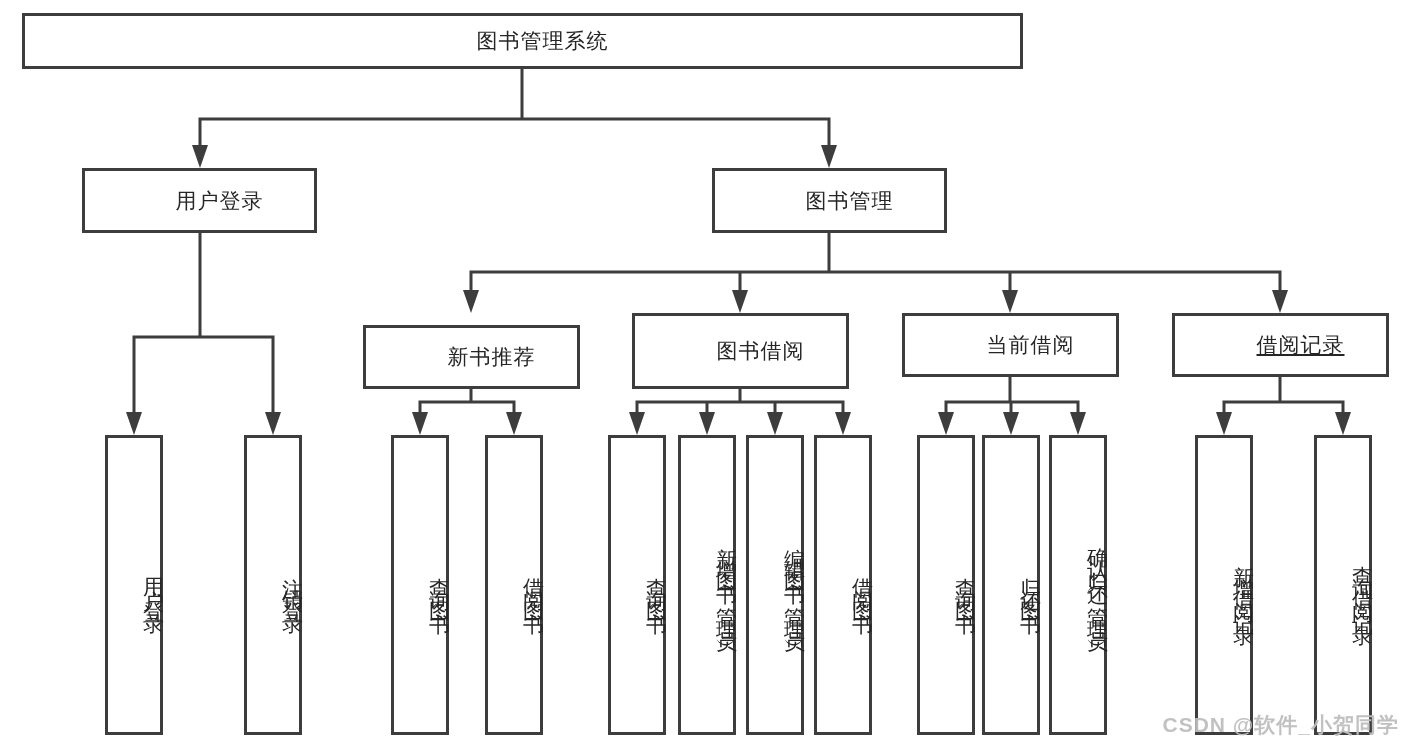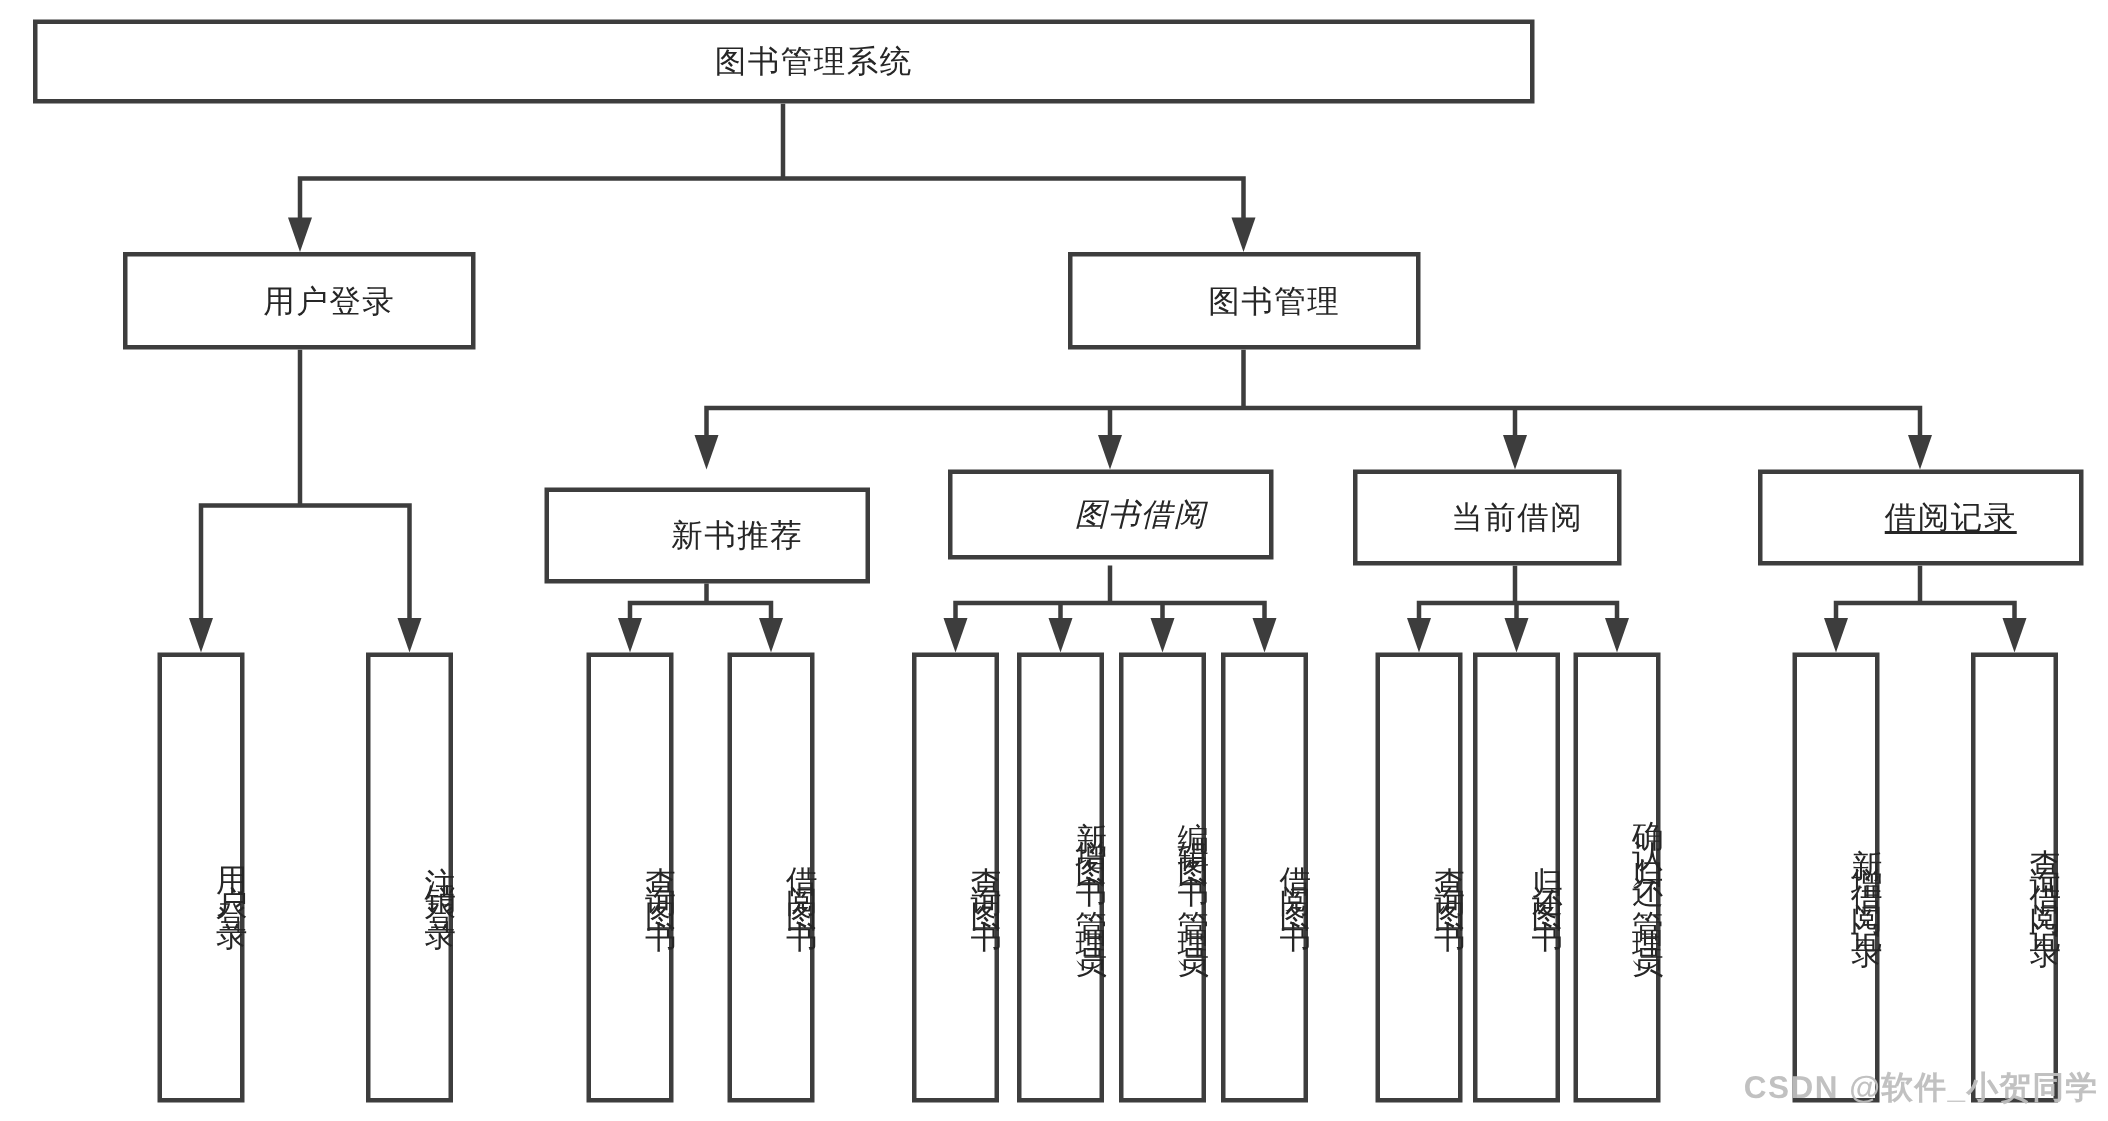--- a/index.html
+++ b/index.html
@@ -122,24 +122,24 @@
   <div class="box hbox" style="left:82px; top:168px; width:235px; height:65px;">
     <span>用户登录</span>
   </div>
   <div class="box hbox" style="left:712px; top:168px; width:235px; height:65px;font-family:Liberation Mono, monospace;">
     <span>图书管理</span>
   </div>
 
   <div class="box hbox" style="left:363px; top:313px; width:217px; height:64px;margin-top:12px;">
     <span>新书推荐</span>
   </div>
-  <div class="box hbox" style="left:632px; top:313px; width:217px; height:60px;font-style:italic;">
+  <div class="box hbox" style="left:632px; top:313px; width:217px; height:76px;">
     <span>图书借阅</span>
   </div>
-  <div class="box hbox" style="left:902px; top:313px; width:179px; height:64px;">
+  <div class="box hbox" style="left:902px; top:313px; width:217px; height:64px;">
     <span>当前借阅</span>
   </div>
   <div class="box hbox" style="left:1172px; top:313px; width:217px; height:64px;text-decoration:underline;">
     <span>借阅记录</span>
   </div>
 
   <div class="box vbox" style="left:105px;">
     <span class="vlabel">用户登录</span>
   </div>
   <div class="box vbox" style="left:244px;">

